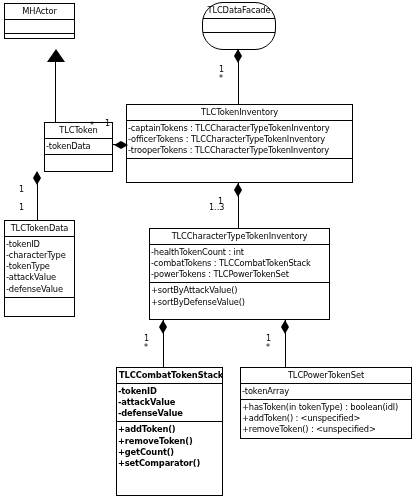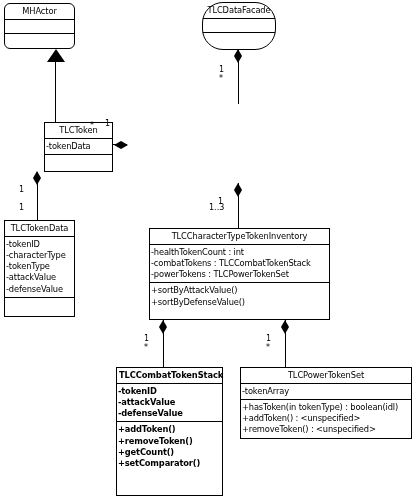--- a/index.html
+++ b/index.html
@@ -149,40 +149,49 @@
   <div class="vline" style="left:163px; top:320px; height:48px;"></div>
   <div class="diamond" style="left:159px; top:320px;"></div>
   <div class="mult" style="left:144px; top:334px;">1</div>
   <div class="mult" style="left:144px; top:343px;">*</div>
 
   <div class="vline" style="left:285px; top:320px; height:48px;"></div>
   <div class="diamond" style="left:281px; top:320px;"></div>
   <div class="mult" style="left:266px; top:334px;">1</div>
   <div class="mult" style="left:266px; top:343px;">*</div>
 
-  <div class="uml-class" style="left:4px; top:3px; width:71px; height:46px;border-radius:6px;">
+  <div class="uml-class" style="left:4px; top:3px; width:71px; height:36px;">
     <div class="uml-name">MHActor</div>
     <div class="uml-compartment empty"></div>
     <div class="uml-compartment empty"></div>
   </div>
 
   <div class="uml-class" style="left:202px; top:2px; width:74px; height:48px;border-radius:21px;">
     <div class="uml-name">TLCDataFacade</div>
     <div class="uml-compartment empty"></div>
     <div class="uml-compartment empty"></div>
   </div>
 
   <div class="uml-class" style="left:4px; top:122px; width:69px; height:50px;margin-left:40px;">
     <div class="uml-name">TLCToken</div>
     <div class="uml-compartment">
       <div class="uml-row">-tokenData</div>
     </div>
     <div class="uml-compartment empty"></div>
   </div>
 
+  <div class="uml-class" style="left:126px; top:104px; width:227px; height:79px;">
+    <div class="uml-name">TLCTokenInventory</div>
+    <div class="uml-compartment">
+      <div class="uml-row">-captainTokens : TLCCharacterTypeTokenInventory</div>
+      <div class="uml-row">-officerTokens : TLCCharacterTypeTokenInventory</div>
+      <div class="uml-row">-trooperTokens : TLCCharacterTypeTokenInventory</div>
+    </div>
+    <div class="uml-compartment empty"></div>
+  </div>
 
   <div class="uml-class" style="left:4px; top:220px; width:71px; height:97px;">
     <div class="uml-name">TLCTokenData</div>
     <div class="uml-compartment">
       <div class="uml-row">-tokenID</div>
       <div class="uml-row">-characterType</div>
       <div class="uml-row">-tokenType</div>
       <div class="uml-row">-attackValue</div>
       <div class="uml-row">-defenseValue</div>
     </div>

